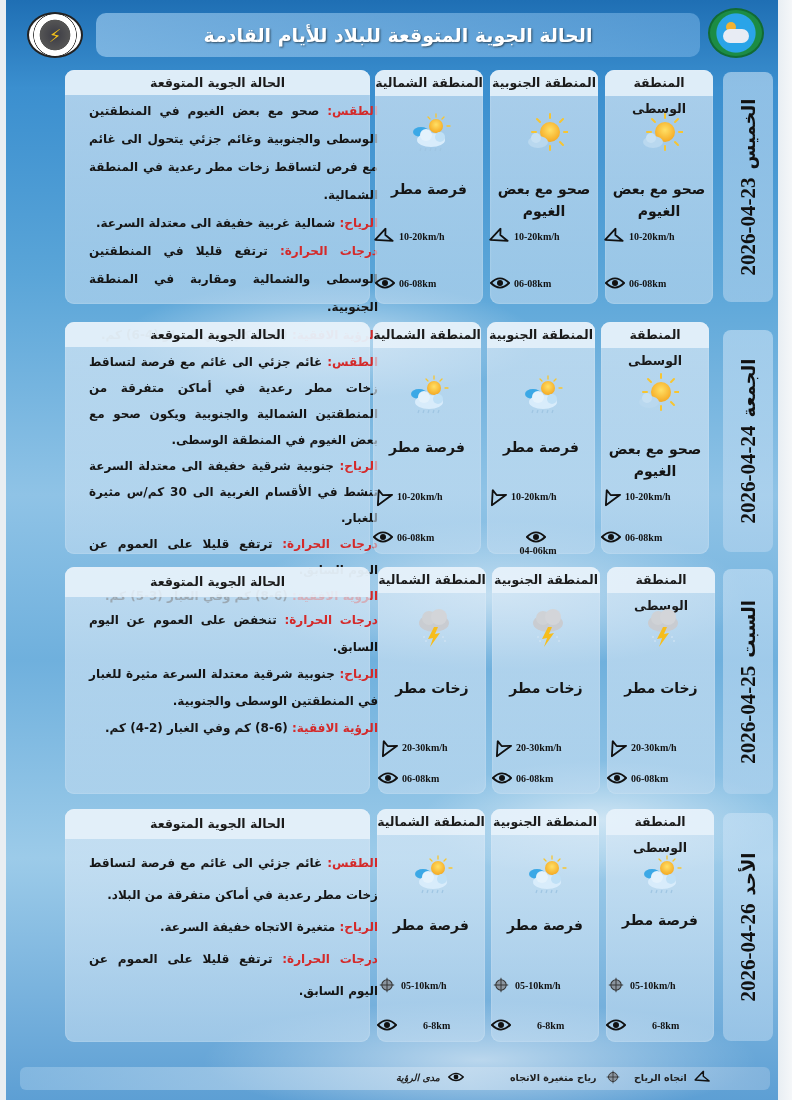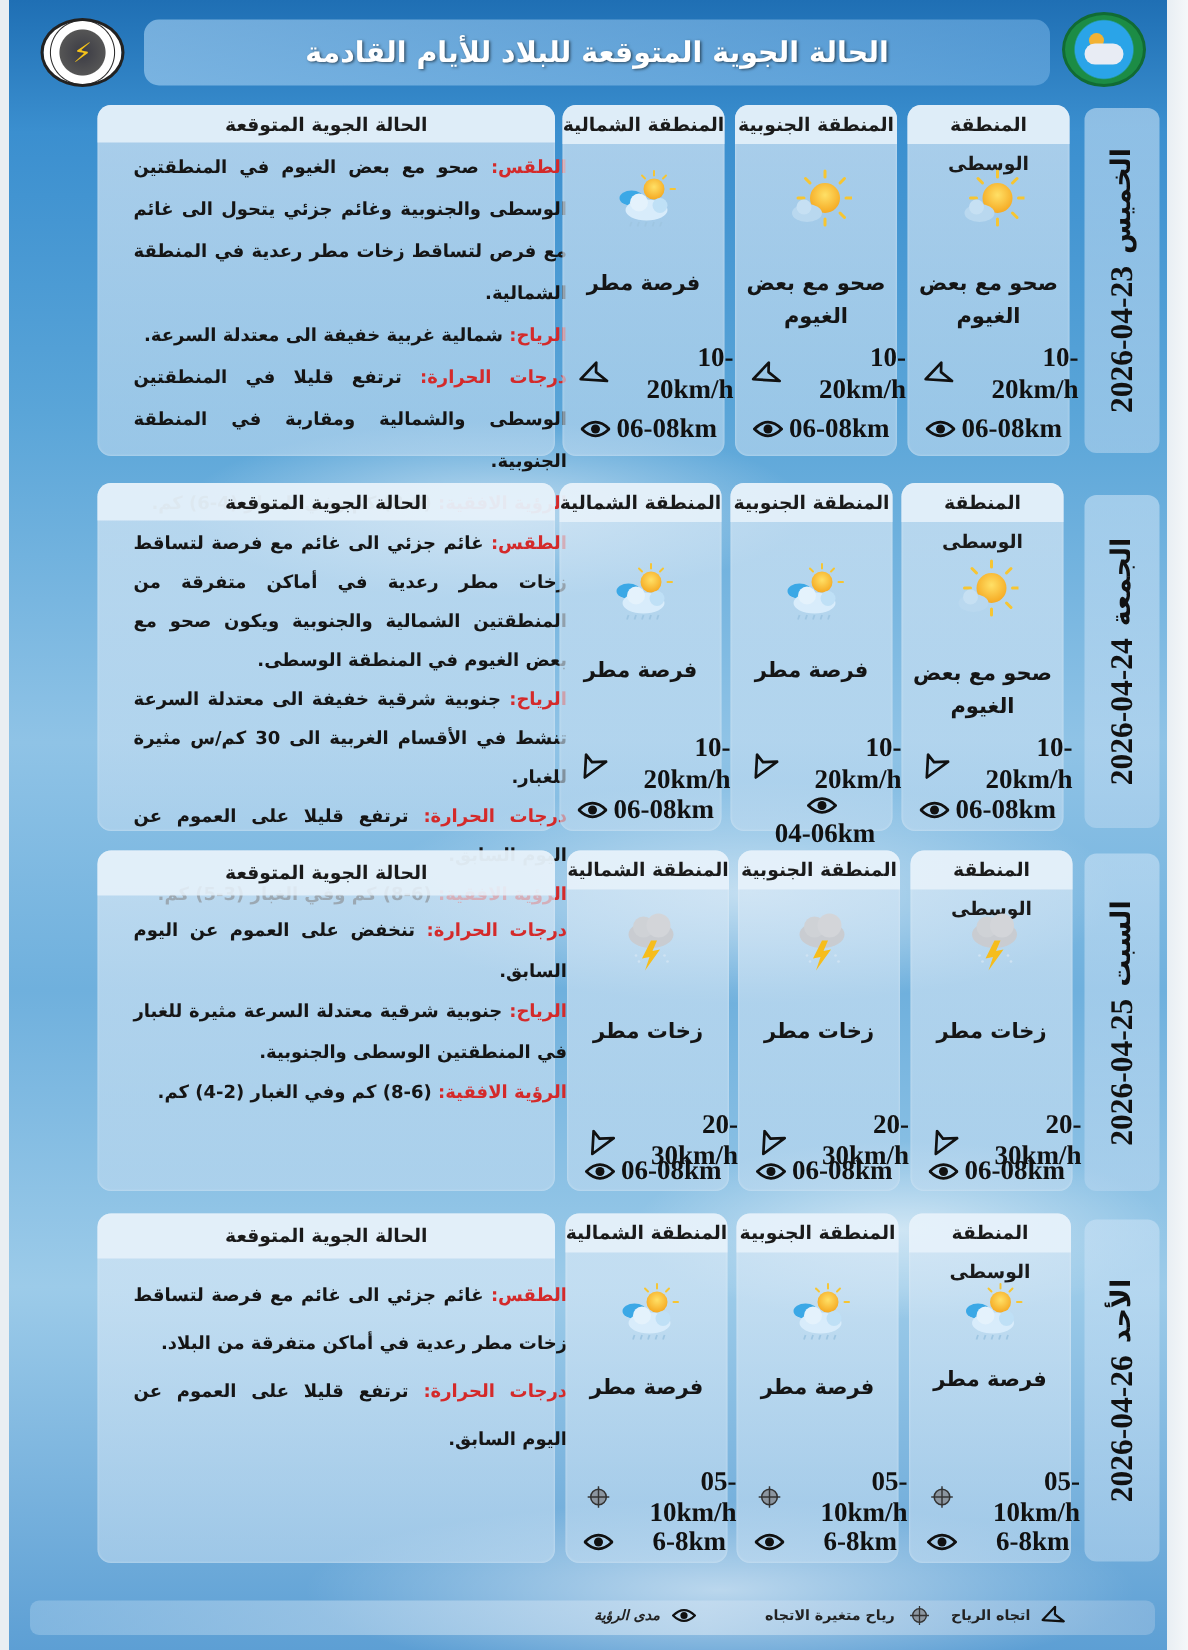--- a/index.html
+++ b/index.html
@@ -85,22 +85,22 @@
     background: rgba(232,242,250,0.85);
     text-align: center; font-size: 12.5px; font-weight: bold; line-height: 26px;
     direction: rtl; color: #1a1a1a;
   }
   .r-icon { position: absolute; left: 34px; top: 42px; width: 44px; height: 44px; }
   .r-cond {
     position: absolute; left: 4px; width: 100px; text-align: center;
     font-size: 14px; font-weight: bold; direction: rtl; line-height: 22px; color: #151515;
   }
   .r-wind, .r-vis {
-    position: absolute; left: 12px; width: 102px; display: flex; align-items: center;
-    font-family: "Liberation Serif", "DejaVu Serif", serif; font-weight: bold; font-size: 18px; color: #111; text-align: right;
+    position: absolute; left: 0; width: 102px; display: flex; align-items: center;
+    font-family: "Liberation Serif", "DejaVu Serif", serif; font-weight: bold; font-size: 10px; color: #111; text-align: right;
   }
   .r-wind .wicon, .r-vis .vicon { width: 20px; height: 16px; margin-right: 4px; flex-shrink: 0; }
   .date-panel {
     position: absolute; left: 723px; width: 50px;
     border-radius: 8px;
     background: linear-gradient(180deg, rgba(200,225,245,0.6), rgba(185,215,240,0.55));
   }
   .date-text {
     position: absolute; left: 50%; top: 50%;
     transform: translate(-50%, -50%) rotate(-90deg);
@@ -447,20 +447,21 @@
       <span class="dname">السبت</span>
     </div>
   </div>
 </div>
 
 <div class="day-row" style="top:809px;height:233px;">
   <div class="panel desc-panel" style="top:0;height:233px;">
     <div class="desc-head" style="height:30px;line-height:30px;">الحالة الجوية المتوقعة</div>
     <div class="desc-body" style="top:38px;line-height:32px;">
       <p><span class="lbl">الطقس:</span> <span>غائم جزئي الى غائم مع فرصة لتساقط زخات مطر رعدية في أماكن متفرقة من البلاد.</span></p>
+      <p><span class="lbl">الرياح:</span> <span>متغيرة الاتجاه خفيفة السرعة.</span></p>
       <p><span class="lbl">درجات الحرارة:</span> <span>ترتفع قليلا على العموم عن اليوم السابق.</span></p>
     </div>
   </div>
 
   <div class="panel region" style="left:377px;top:0;height:233px;">
     <div class="r-head">المنطقة الشمالية</div>
     <svg class="r-icon" style="top:45px;">
         <use href="#sym-sun-cloud-rain"></use>
       </svg>
     <div class="r-cond" style="top:105px;">فرصة مطر</div>

